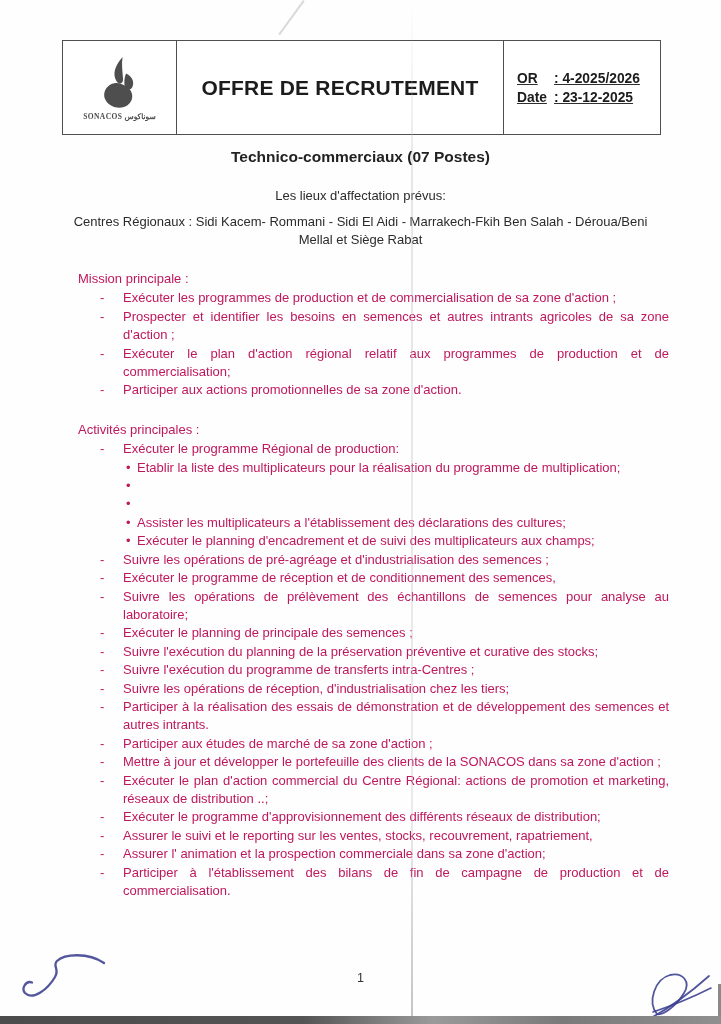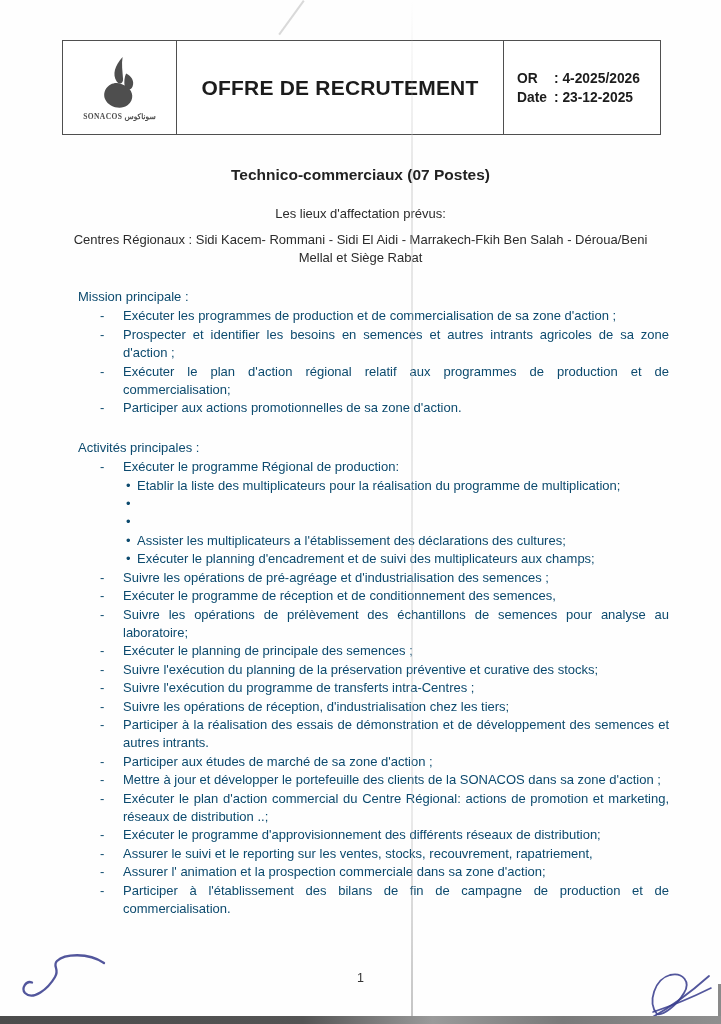--- a/index.html
+++ b/index.html
@@ -39,31 +39,31 @@
     display:flex;align-items:center;justify-content:center;
     border-right:1.6px solid #4f4f4f;
     box-sizing:border-box;
   }
   .doc-title{
     font-size:21px;font-weight:bold;color:#1c1c1c;letter-spacing:.2px;
   }
   .cell-ref{
     width:156px;flex:none;
     display:flex;flex-direction:column;justify-content:center;
-    padding-left:13px;box-sizing:border-box;
+    padding-left:13px;box-sizing:border-box;text-decoration:underline;
   }
   .ref-row{display:flex;font-weight:bold;font-size:13.8px;line-height:19px;color:#1c1c1c;}
   .ref-label{width:37px;flex:none;}
 
   
-  .post-title{margin-top:31px;text-align:center;font-size:15.5px;font-weight:bold;color:#222;}
+  .post-title{margin-top:13px;text-align:center;font-size:15.5px;font-weight:bold;color:#222;}
   .affect{margin-top:21px;text-align:center;font-size:13px;line-height:18px;color:#2b2b2b;}
   .affect-loc{width:576px;margin:8px auto;}
 
-  .section{margin:21px 52px 0 78px;font-size:13px;line-height:18.4px;color:#0c4a6e;}
+  .section{margin:21px 52px 0 78px;font-size:13px;line-height:18.4px;color:#be185d;}
   .section-heading{margin:0 0 1px 0;}
   .li{display:flex;text-align:justify;padding-left:22px;}
   .dash{flex:none;width:23px;}
   .li-text{flex:1;}
   .subli{display:flex;padding-left:48px;}
   .bullet{flex:none;width:11px;}
 
   
   .page-num{position:absolute;top:971px;left:0;width:721px;text-align:center;font-size:12.5px;color:#333;}
 

